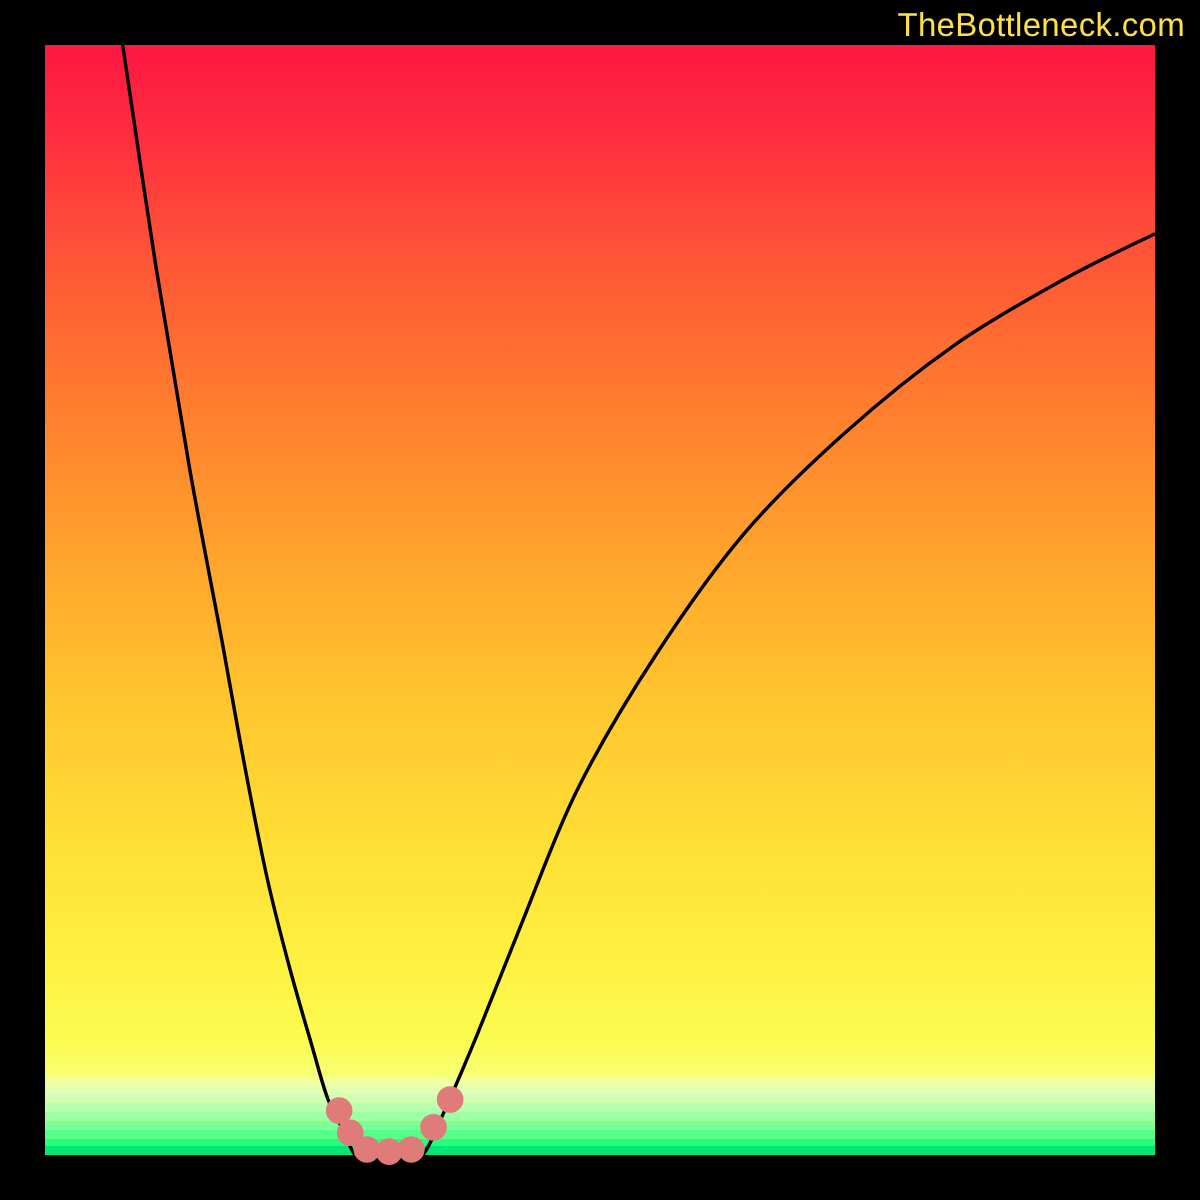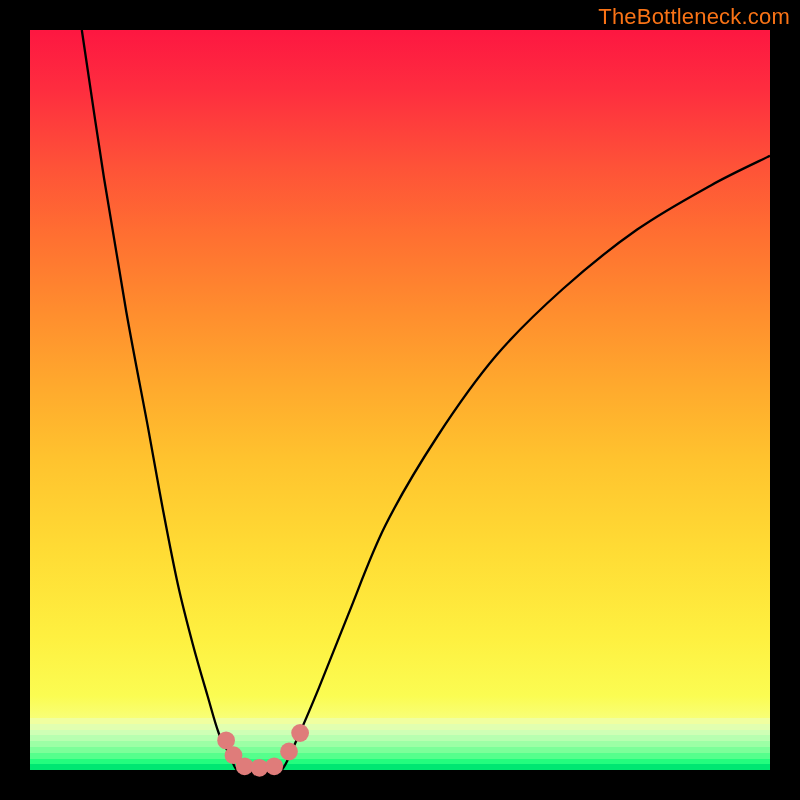--- a/index.html
+++ b/index.html
@@ -56,21 +56,21 @@
     bottom: 0;
     width: 100%;
     height: 7%;
   }
   .band { position:absolute; left:0; width:100%; }
 
   .watermark {
     position: absolute;
     top: 4px;
     right: 10px;
-    color: #f97316;
+    color: #fde047;
     font-size: 22px;
     letter-spacing: 0.2px;
     font-weight: 500;
   }
 
   svg.curve {
     position: absolute;
     left: 0;
     top: 0;
     width: 100%;

